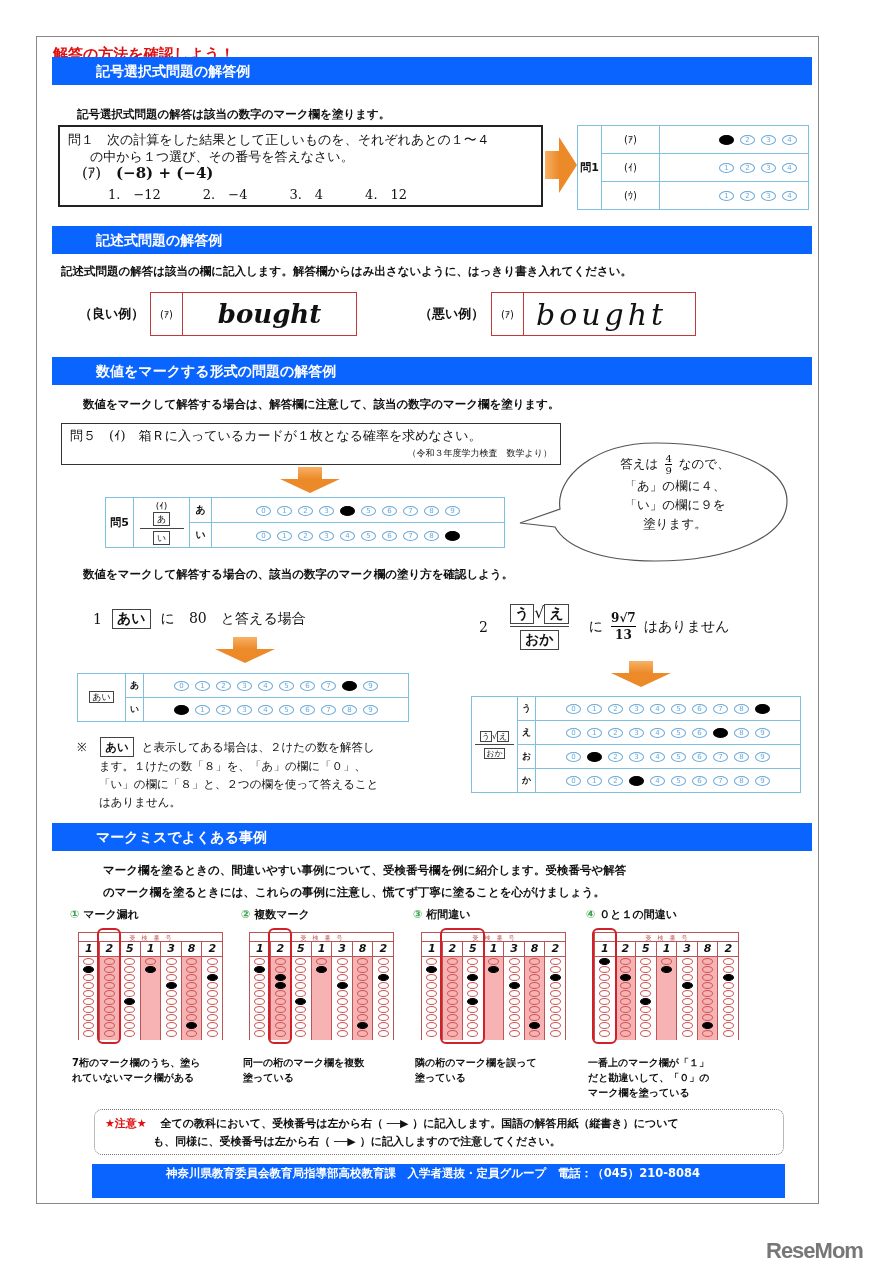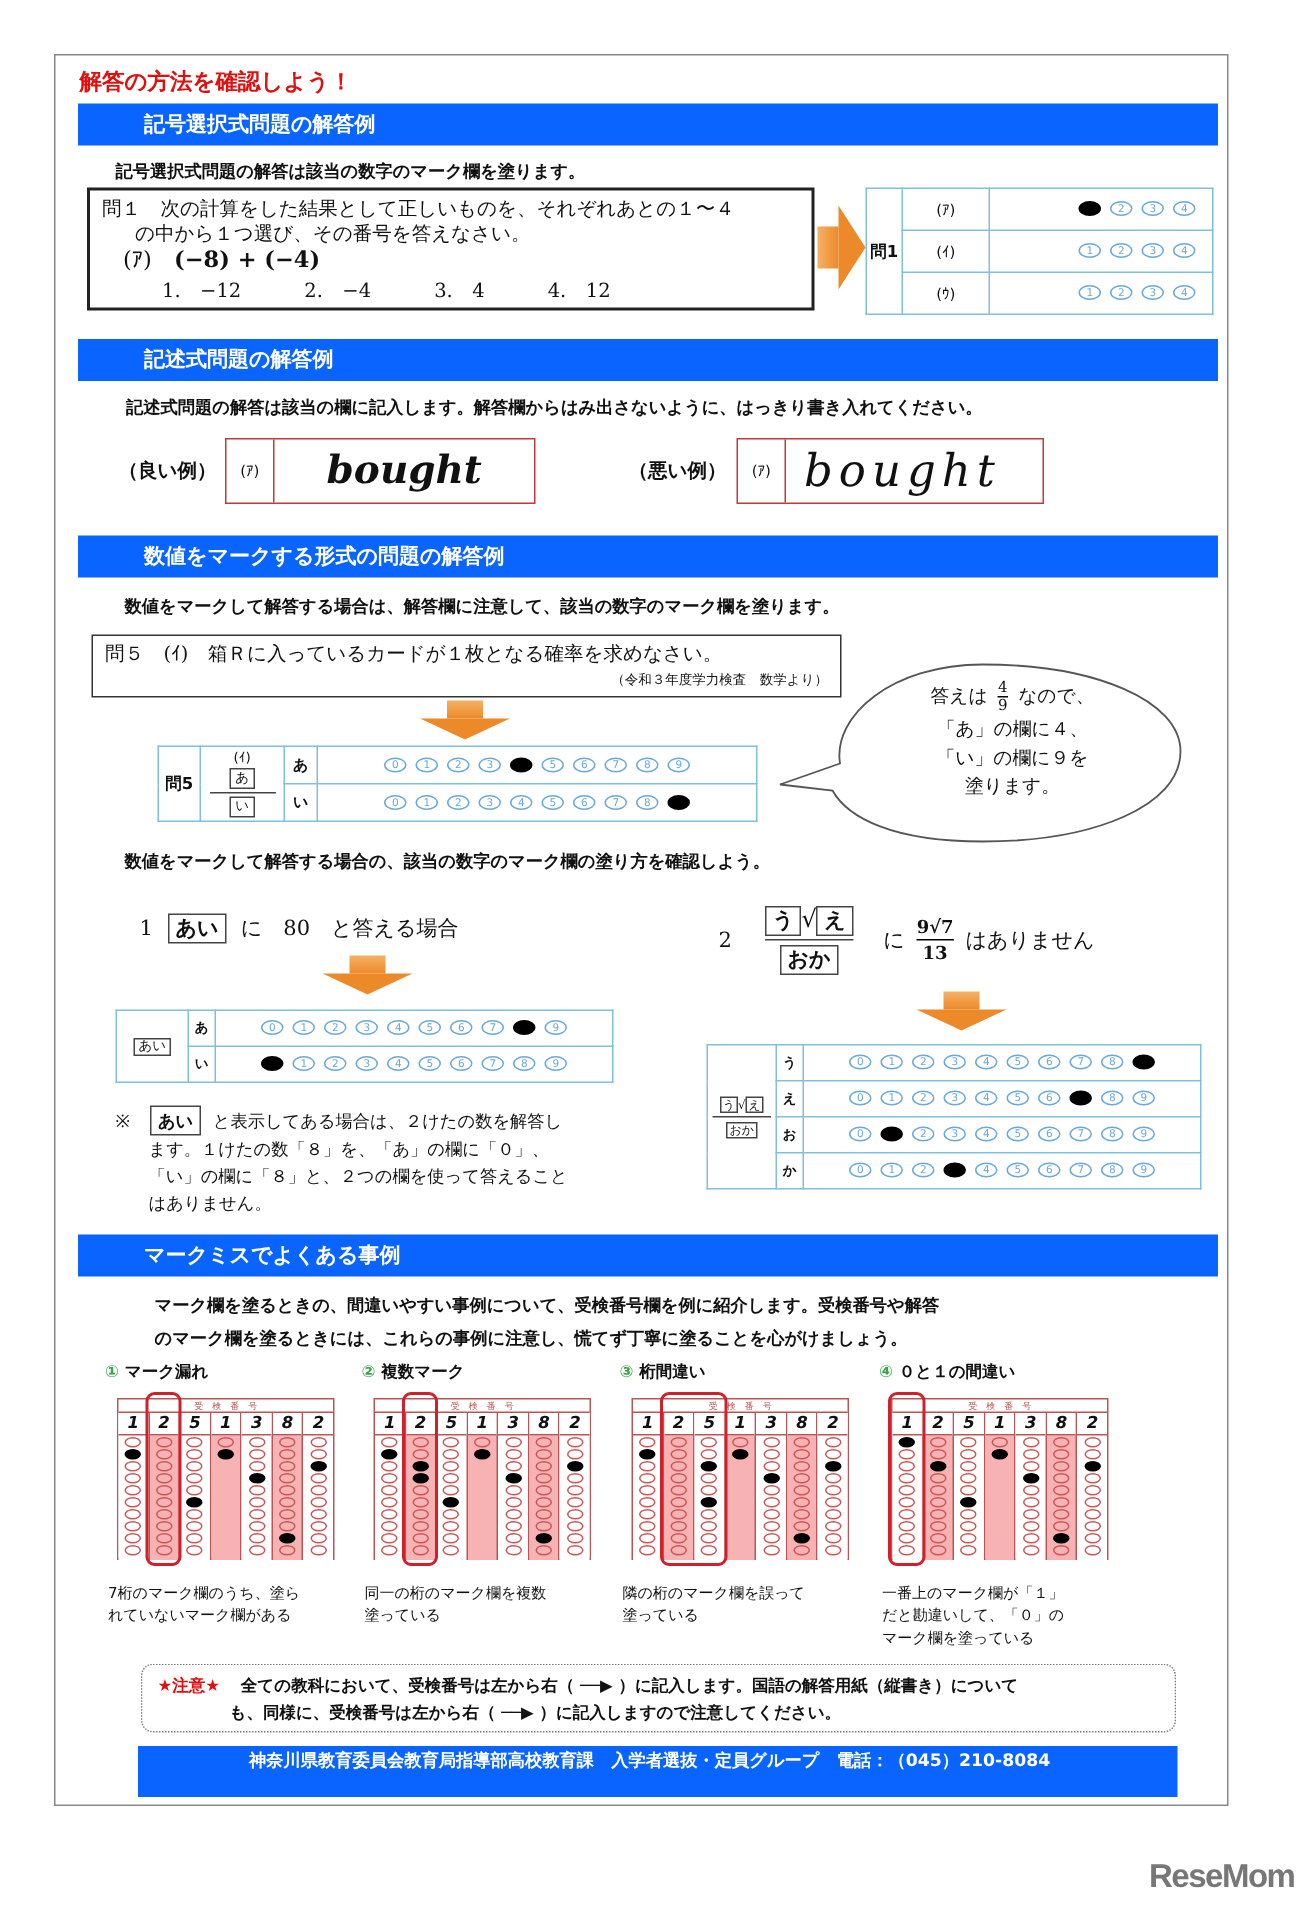--- a/index.html
+++ b/index.html
@@ -16,35 +16,35 @@
 .bub.f{background:#000;border-color:#000;color:#000}
 .wbox{border:1.5px solid #c0393b;height:44px;display:flex}
 .wbox .lab{width:32px;border-right:1.5px solid #c0393b;font-size:10px;display:flex;align-items:center;justify-content:center}
 .hand{font-family:"DejaVu Serif",serif;font-style:italic;font-size:26px;font-weight:bold;display:flex;align-items:center}
 .q5box{left:24px;top:386px;width:500px;height:42px;border:1.5px solid #333;font-family:"DejaVu Serif",serif;font-size:13px;padding:3px 8px}
 .downArr{width:60px;height:26px;position:absolute}
 .downArr .st{position:absolute;left:18px;top:0;width:24px;height:12px;background:linear-gradient(#f7b165,#ec8a2a)}
 .downArr .hd{position:absolute;left:0;top:12px;width:0;height:0;border-left:30px solid transparent;border-right:30px solid transparent;border-top:14px solid #ec8a2a}
 .sbox{display:inline-block;border:1px solid #444;padding:0 4px;font-weight:bold}
 .grid{position:absolute;border:1px solid #b55;background:#fff}
-.ex-cap{font-size:10px;font-weight:normal;line-height:15px}
+.ex-cap{font-size:10px;font-weight:bold;line-height:15px}
 .exhead{font-size:11px;font-weight:bold}
 .exhead .n{color:#3aa34a}
 .note{left:57px;top:1072px;width:690px;height:46px;border:1.5px dotted #777;border-radius:8px;font-size:11px;font-weight:bold;padding:5px 10px;line-height:18px}
 .footer{left:55px;top:1127px;width:693px;height:34px;background:#0a64ff;color:#fff;font-size:11.5px;font-weight:bold;line-height:15px;padding:2px 0 0 42px}
 .logo{position:absolute;left:766px;top:1238px;font-size:22px;font-weight:bold;color:#777;font-family:"Liberation Sans",sans-serif;letter-spacing:-1px}
 </style>
 </head>
 <body>
 
 <div class="page">
 
   <div class="abs title">解答の方法を確認しよう！</div>
 
-  <div class="bar" style="top:32px">記号選択式問題の解答例</div>
+  <div class="bar" style="top:20px">記号選択式問題の解答例</div>
   <div class="abs lead" style="left:40px;top:70px">記号選択式問題の解答は該当の数字のマーク欄を塗ります。</div>
 
   <div class="abs q1box">
     <div>問１　次の計算をした結果として正しいものを、それぞれあとの１〜４</div>
     <div style="padding-left:22px">の中から１つ選び、その番号を答えなさい。</div>
     <div style="padding-left:14px;font-size:15px">
       <span>(ｱ)</span>
       <span style="margin-left:10px;font-weight:bold">(−8) + (−4)</span>
     </div>
     <div style="padding-left:40px;margin-top:4px;display:flex;gap:42px">
@@ -78,21 +78,21 @@
     <tr style="height:28px">
       <td>(ｳ)</td>
       <td style="text-align:right;padding-right:8px">
         <span class="bub">1</span><span class="bub">2</span><span class="bub">3</span><span class="bub">4</span>
       </td>
     </tr>
   </tbody>
     </table>
 
   <div class="bar" style="top:189px">記述式問題の解答例</div>
-  <div class="abs lead" style="left:47px;top:227px">記述式問題の解答は該当の欄に記入します。解答欄からはみ出さないように、はっきり書き入れてください。</div>
+  <div class="abs lead" style="left:24px;top:227px">記述式問題の解答は該当の欄に記入します。解答欄からはみ出さないように、はっきり書き入れてください。</div>
 
   <div class="abs" style="left:42px;top:268px;font-weight:bold;font-size:13px">（良い例）</div>
   <div class="abs wbox" style="left:113px;top:255px;width:207px">
     <div class="lab">(ｱ)</div>
     <div class="hand" style="flex:1;justify-content:center">bought</div>
   </div>
 
   <div class="abs" style="left:382px;top:268px;font-weight:bold;font-size:13px">（悪い例）</div>
   <div class="abs wbox" style="left:454px;top:255px;width:205px;overflow:visible">
     <div class="lab">(ｱ)</div>

